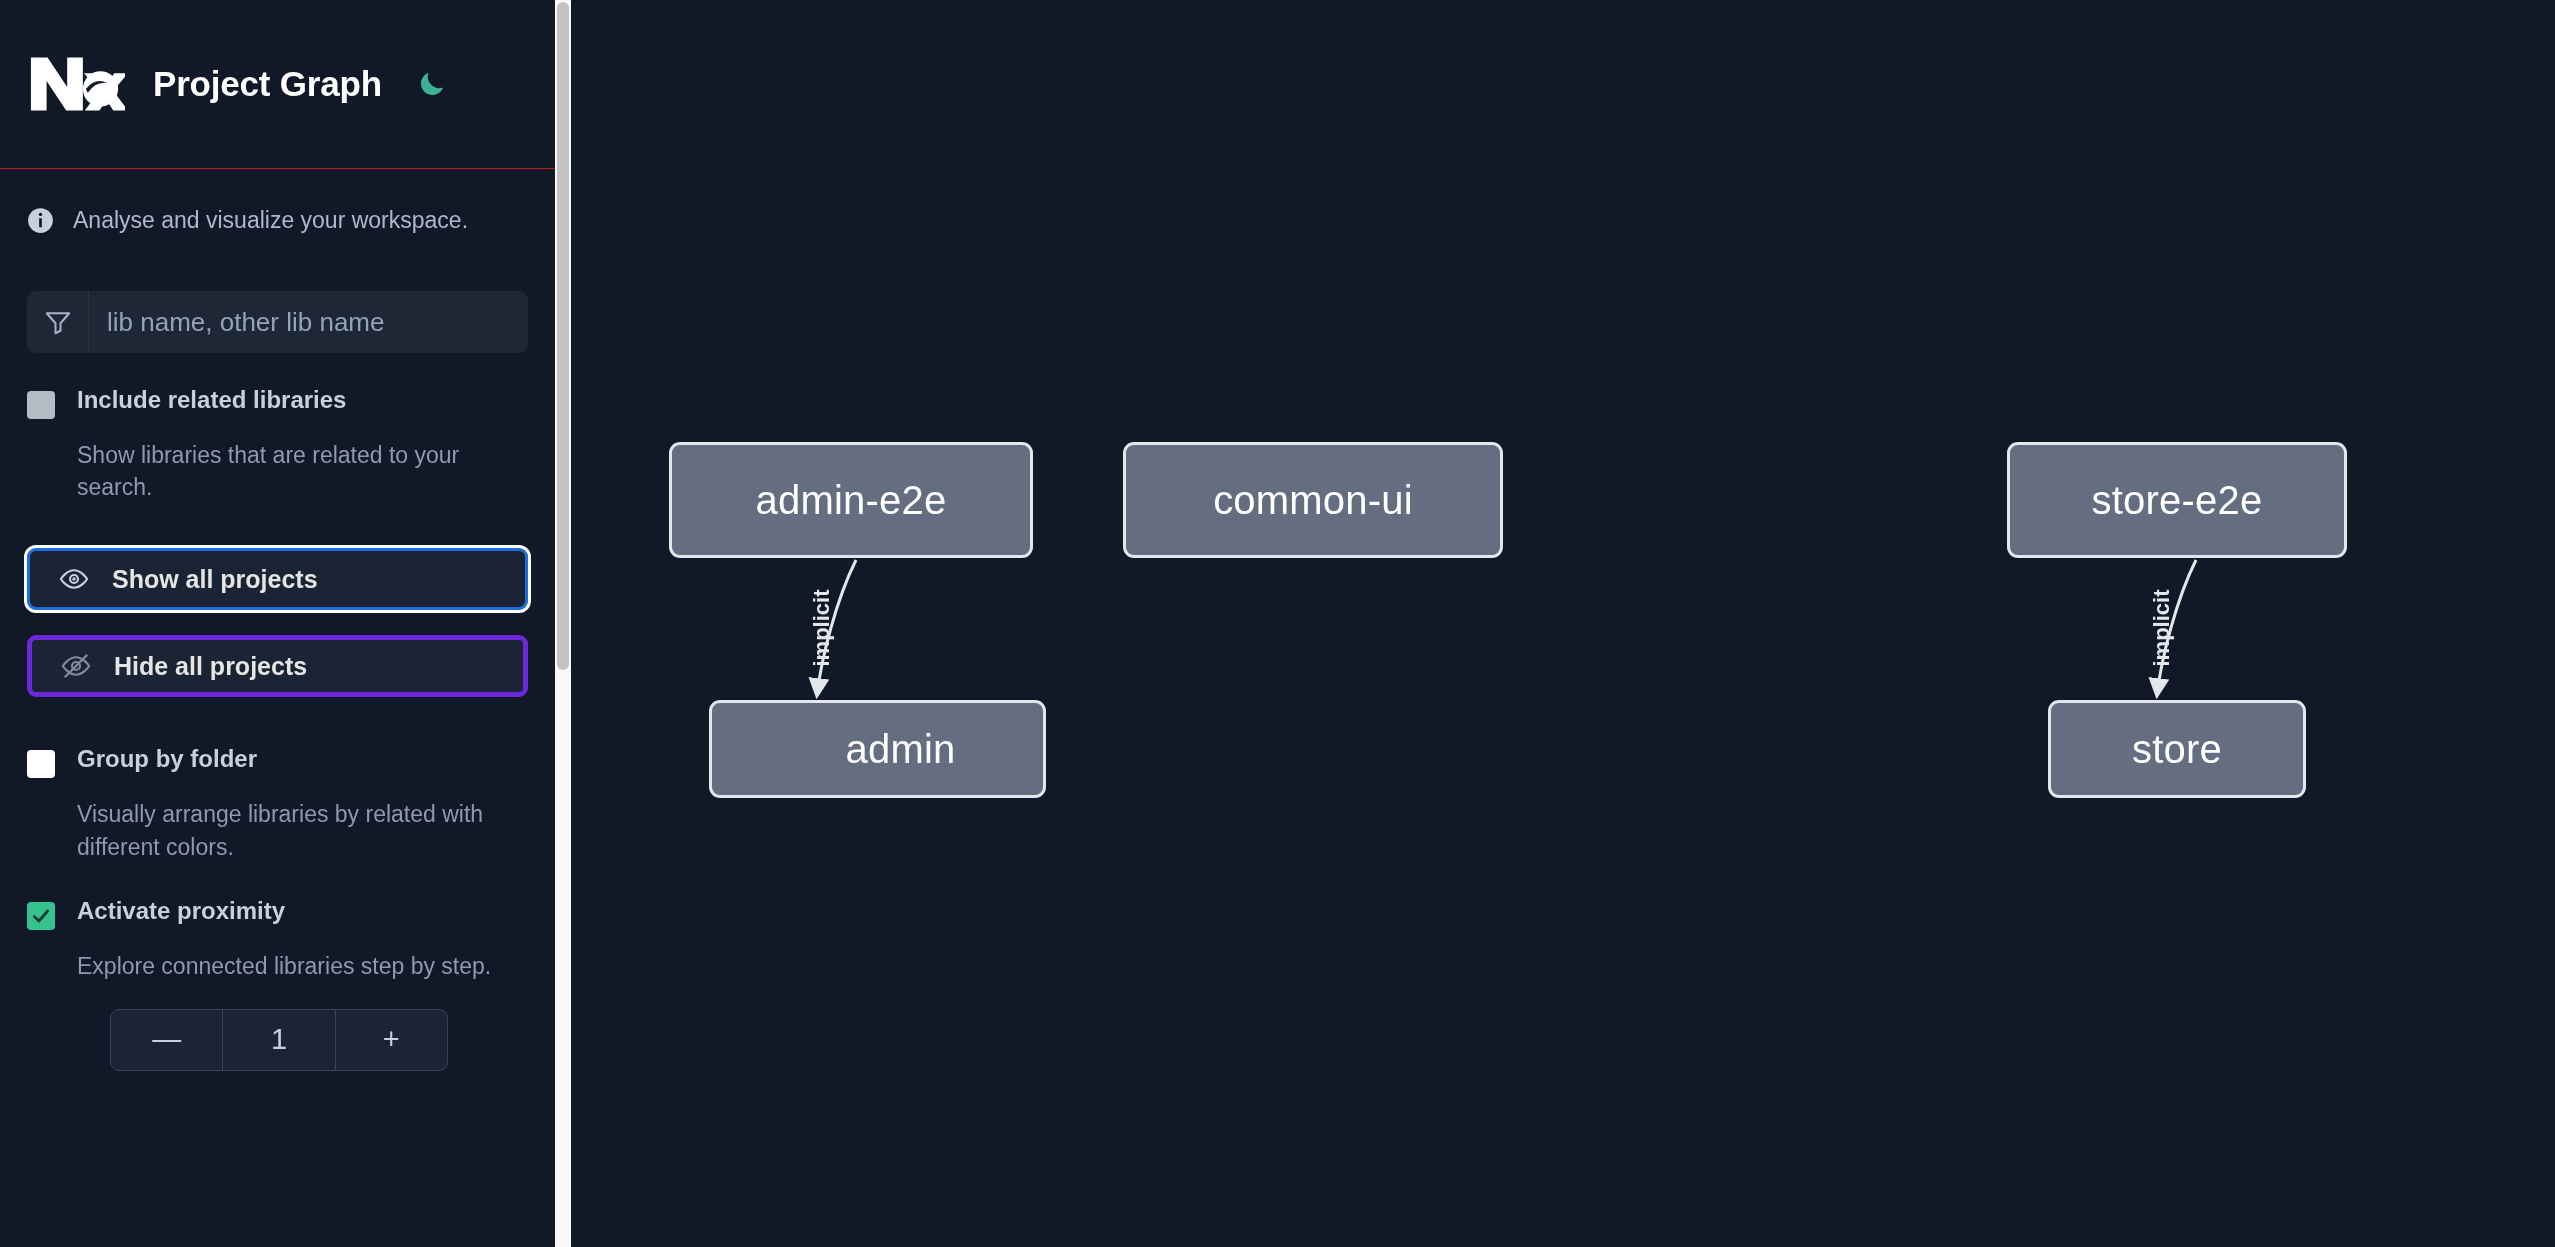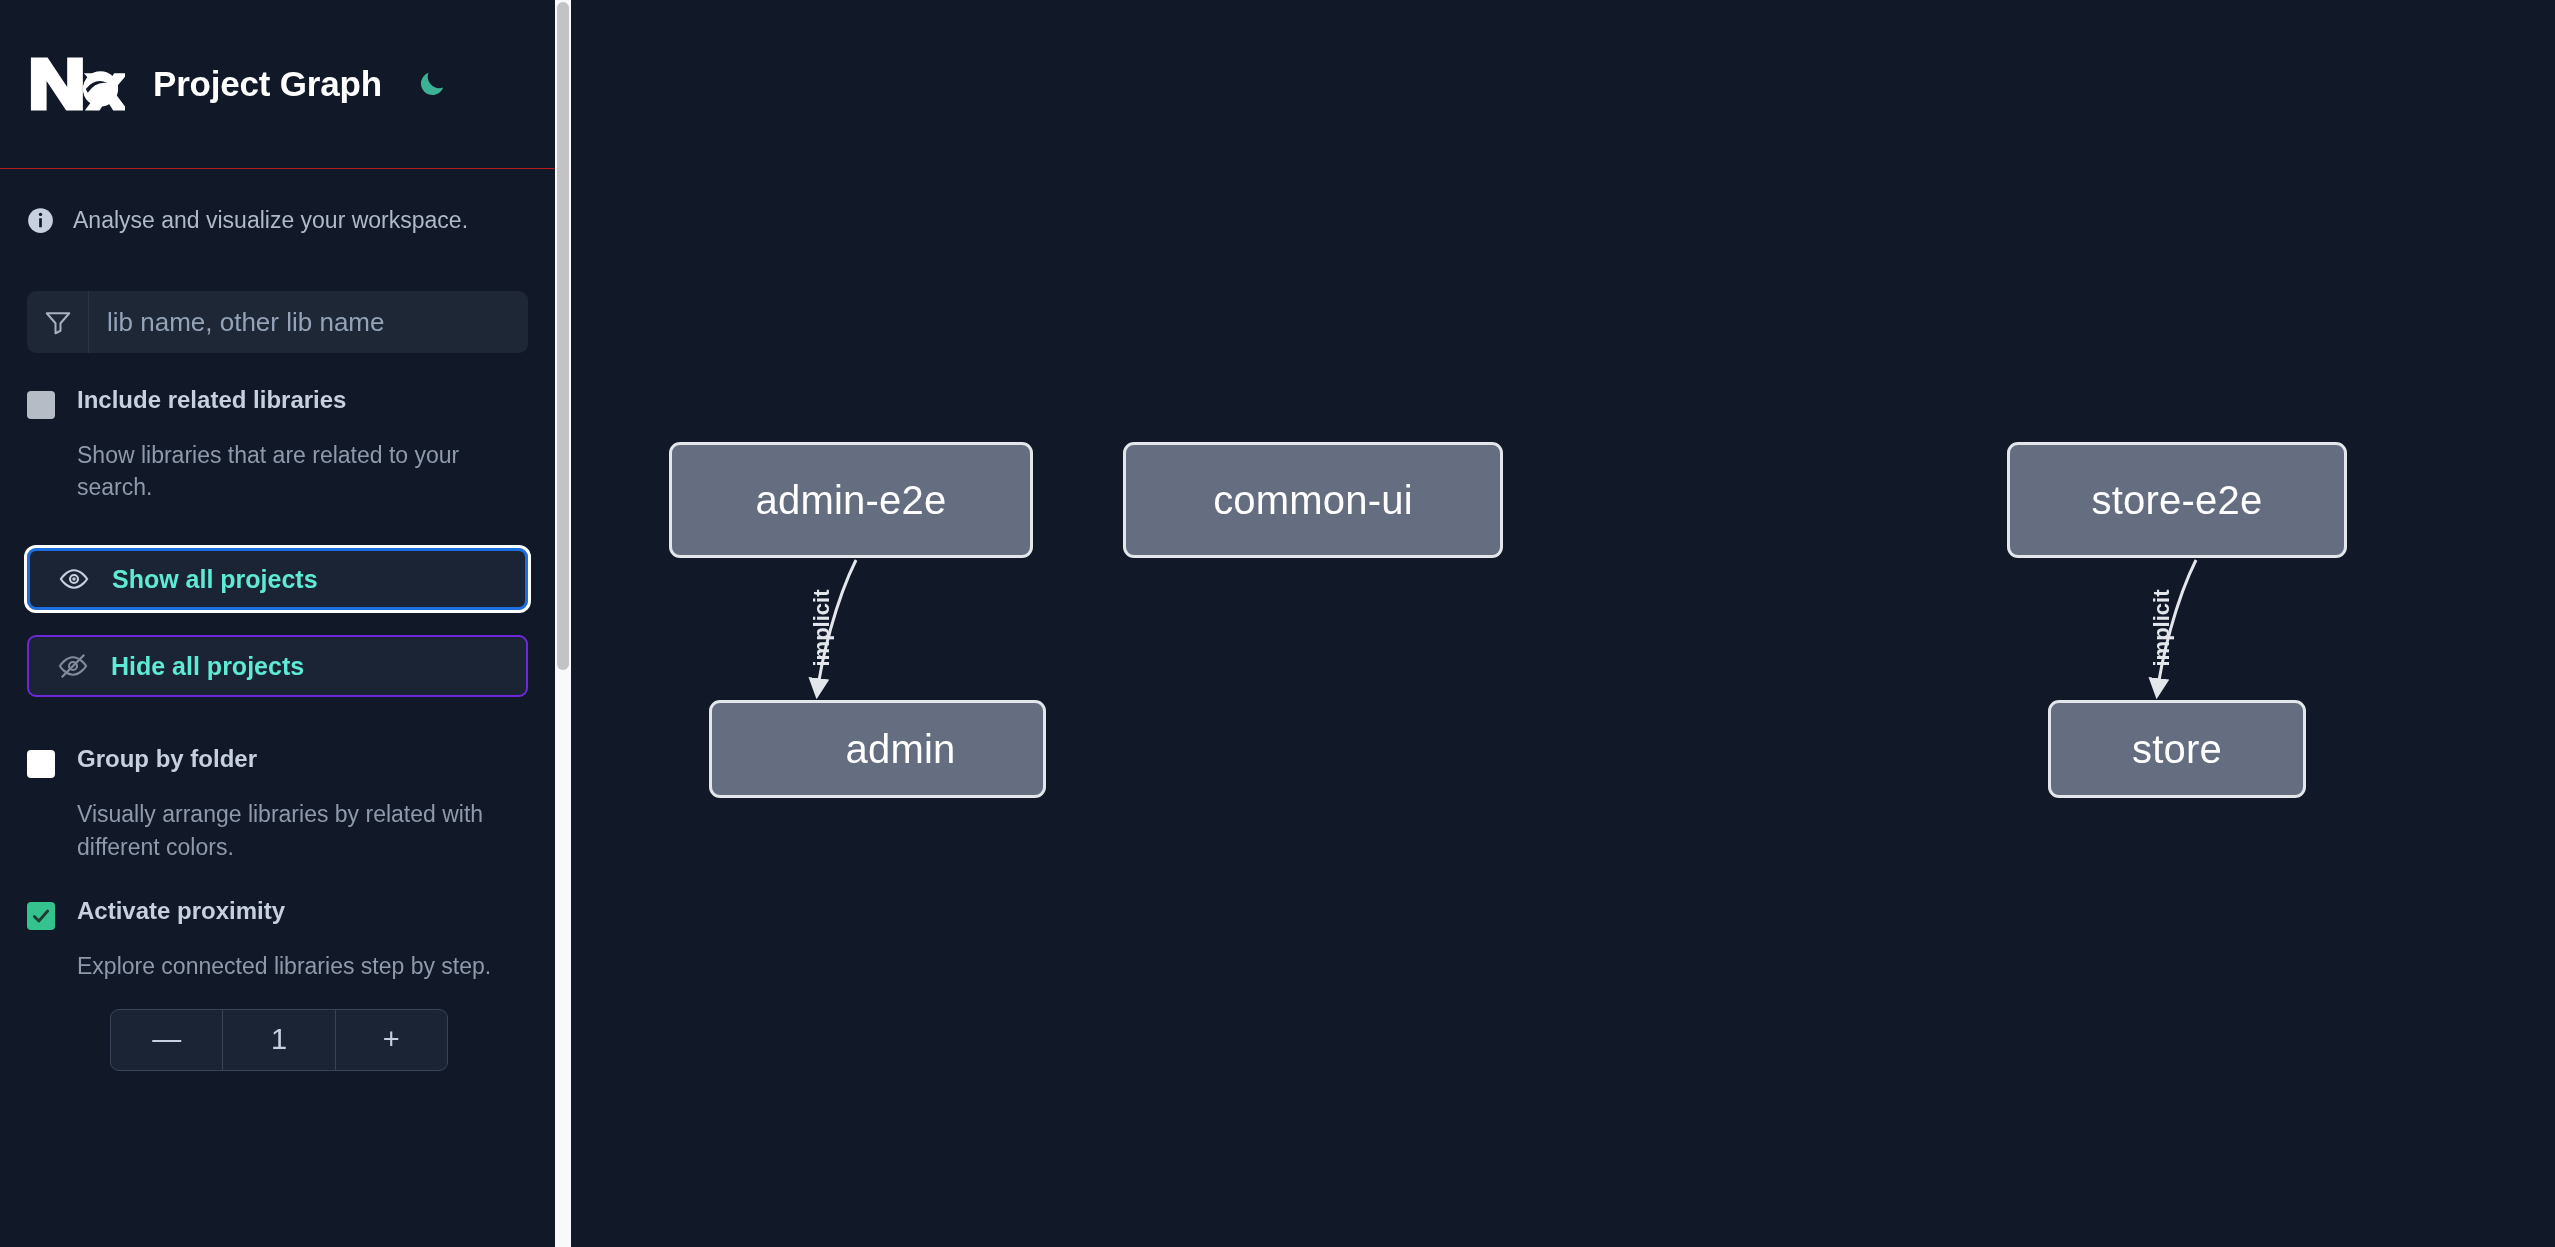--- a/index.html
+++ b/index.html
@@ -131,32 +131,32 @@
     line-height: 1.42;
     margin-top: 24px;
     max-width: 440px;
   }
 
   
   .btn {
     margin: 0 27px;
     height: 62px;
     background: #1b2434;
-    border: 2px solid #6d28d9;
+    border: 5px solid #6d28d9;
     border-radius: 9px;
     display: flex;
     align-items: center;
     padding-left: 29px;
     cursor: pointer;
   }
   .btn-label {
     margin-left: 23px;
     font-size: 25px;
     font-weight: 700;
-    color: #5eead4;
+    color: #e5e5e5;
   }
   .btn.focused {
     border: 3px solid #1d6fe0;
     outline: 3px solid #ffffff;
     outline-offset: 0px;
   }
   #btn-show { margin-top: 44px; }
   #btn-hide { margin-top: 25px; }
 
   

